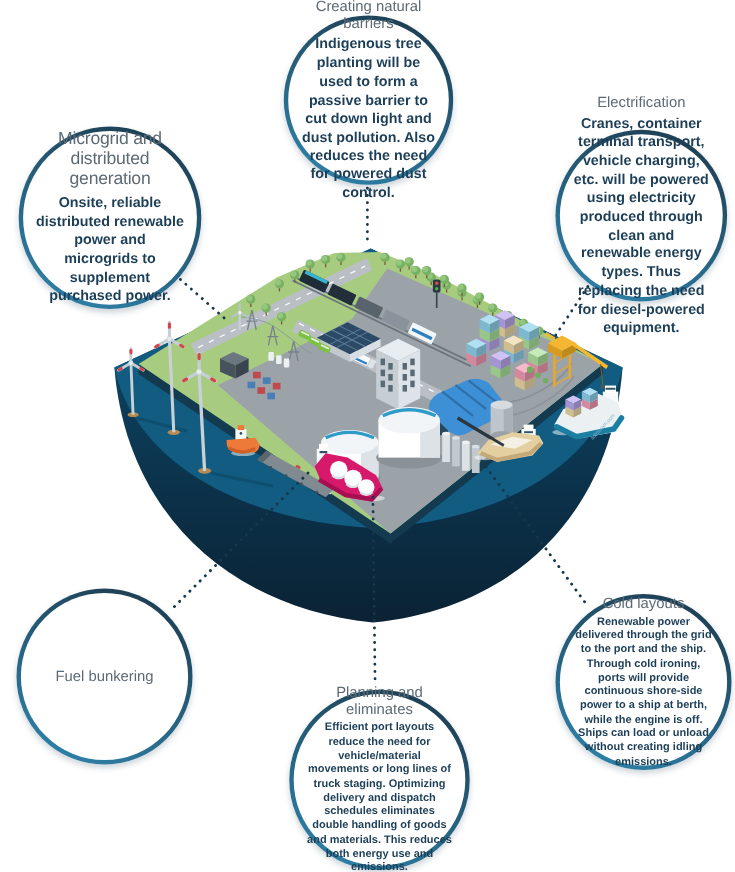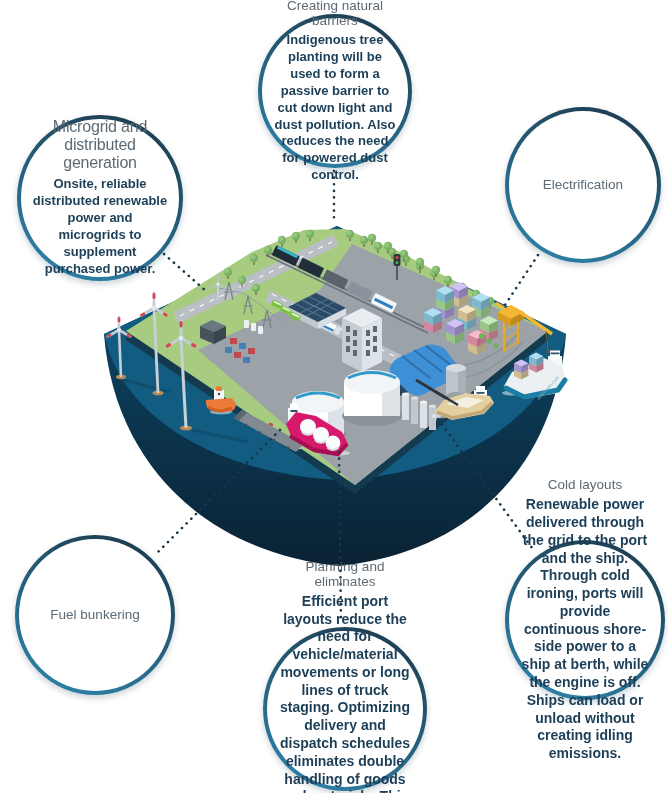--- a/index.html
+++ b/index.html
@@ -8,21 +8,21 @@
   .scene{position:absolute;left:0;top:0;width:668px;height:793px;}
   .bubble{position:absolute;border-radius:50%;padding:4px;box-sizing:border-box;
           background:linear-gradient(205deg,#1E3D51 8%,#2E81A8 92%);
           box-shadow:0 3px 6px rgba(25,55,75,.22);}
   .bubble-inner{width:100%;height:100%;border-radius:50%;background:radial-gradient(circle at 50% 42%,#ffffff 72%,#f2f5f7 100%);
           display:flex;flex-direction:column;justify-content:center;align-items:center;
           text-align:center;padding:8px 9px;box-sizing:border-box;gap:4px;}
   .bubble-title{font-size:13.5px;color:#5D6A74;line-height:1.12;font-weight:400;}
   .bubble-title.t-sm{font-size:16px;letter-spacing:-.2px;}
   .bubble-body{font-size:13px;font-weight:700;color:#1C3E57;line-height:1.3;max-width:96%;}
-  .bubble-body.b-sm{font-size:14px;line-height:1.27;}
+  .bubble-body.b-sm{font-size:10px;line-height:1.27;}
 </style>
 </head>
 <body>
 
 <div class="canvas">
 
   <svg class="scene" viewBox="0 0 668 793">
     <defs>
       <linearGradient id="gWater" x1="0" y1="226" x2="0" y2="575" gradientUnits="userSpaceOnUse">
         <stop offset="0" stop-color="#0F4C6C"></stop>
@@ -460,23 +460,24 @@
     </div>
   </div>
 
   <div class="bubble" style="left:17px;top:115px;width:166px;height:166px">
     <div class="bubble-inner">
       <div class="bubble-title t-sm">Microgrid and distributed generation</div>
       <div class="bubble-body">Onsite, reliable distributed renewable power and microgrids to supplement purchased power.</div>
     </div>
   </div>
 
-  <div class="bubble" style="left:505px;top:107px;width:156px;height:156px">
+  <div class="bubble" style="left:505px;top:118px;width:156px;height:156px">
     <div class="bubble-inner">
       <div class="bubble-title">Electrification</div>
+      <div class="bubble-body">Cranes, container terminal transport, vehicle charging, etc. will be powered using electricity produced through clean and renewable energy types. Thus replacing the need for diesel-powered equipment.</div>
     </div>
   </div>
 
   <div class="bubble" style="left:15px;top:535px;width:160px;height:160px">
     <div class="bubble-inner">
       <div class="bubble-title">Fuel bunkering</div>
     </div>
   </div>
 
   <div class="bubble" style="left:263px;top:627px;width:164px;height:164px">

